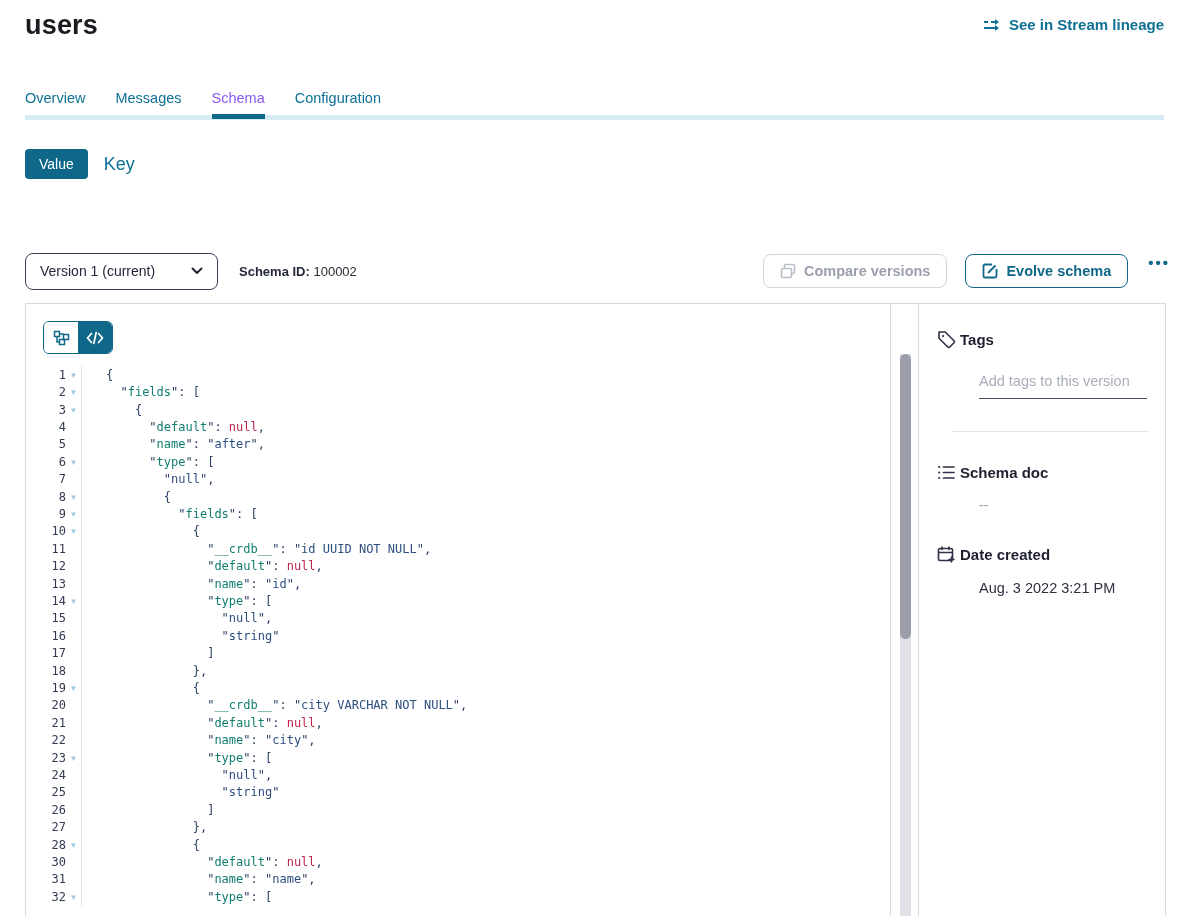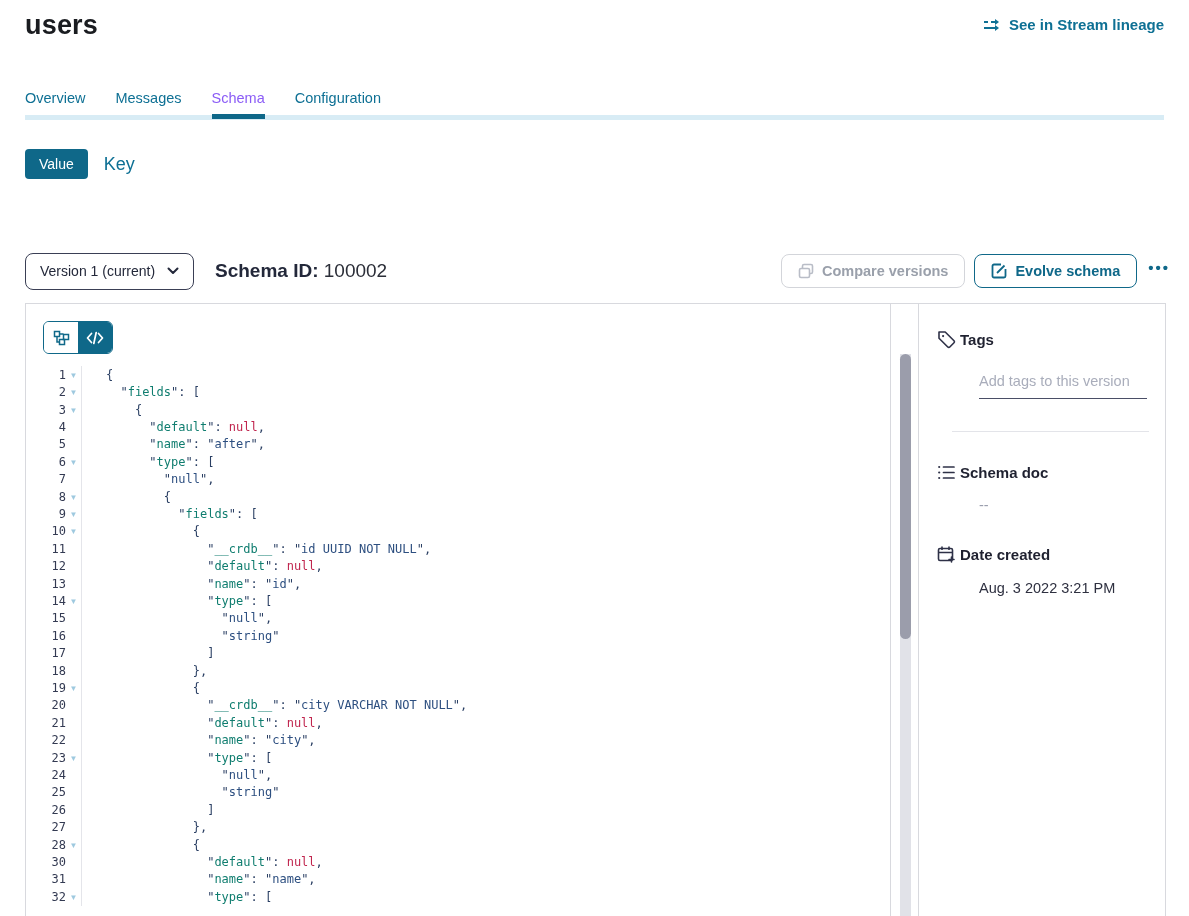--- a/index.html
+++ b/index.html
@@ -31,26 +31,26 @@
 
   
   .meta-row { position:absolute; left:25px; top:220px; font-size:14.5px; color:#2b2e38; }
   .meta-row b { color:#23283a; font-weight:700; }
   .meta-item { margin-right:22px; }
   .topic-link { color:#0e7094; cursor:pointer; }
 
   
   .version-row { position:absolute; left:25px; right:17px; top:252px; height:38px;
                  display:flex; align-items:center; }
-  .version-select { width:169px; height:37px; border:1px solid #3a3f55; border-radius:8px;
+  .version-select { width:193px; height:37px; border:1px solid #3a3f55; border-radius:8px;
                     display:flex; align-items:center; justify-content:space-between;
                     padding:0 14px; font-size:14px; color:#23283a; cursor:pointer; background:#fff; }
-  .schema-id { margin-left:21px; font-size:19px; color:#2b2e38; }
+  .schema-id { margin-left:21px; font-size:13px; color:#2b2e38; }
   .schema-id b { font-weight:700; color:#23283a; }
-  .version-actions { margin-left:auto; display:flex; align-items:center; gap:9px; }
+  .version-actions { margin-left:auto; display:flex; align-items:flex-start; gap:18px; }
   .btn { display:flex; align-items:center; gap:8px; height:34px; padding:0 16px;
          border-radius:8px; font-size:14.5px; font-weight:700; background:#fff;
          font-family:inherit; cursor:pointer; }
   .btn-disabled { border:1px solid #d3d5da; color:#9aa0ab; cursor:default; }
   .btn-teal { border:1px solid #0f6889; color:#0f6889; }
   .more-btn { color:#0f6889; font-size:15px; letter-spacing:2px; font-weight:700;
               background:none; border:none; cursor:pointer; padding:0 2px 8px 2px; }
 
   
   .panels { position:absolute; left:25px; top:303px; width:1141px; height:613px;

